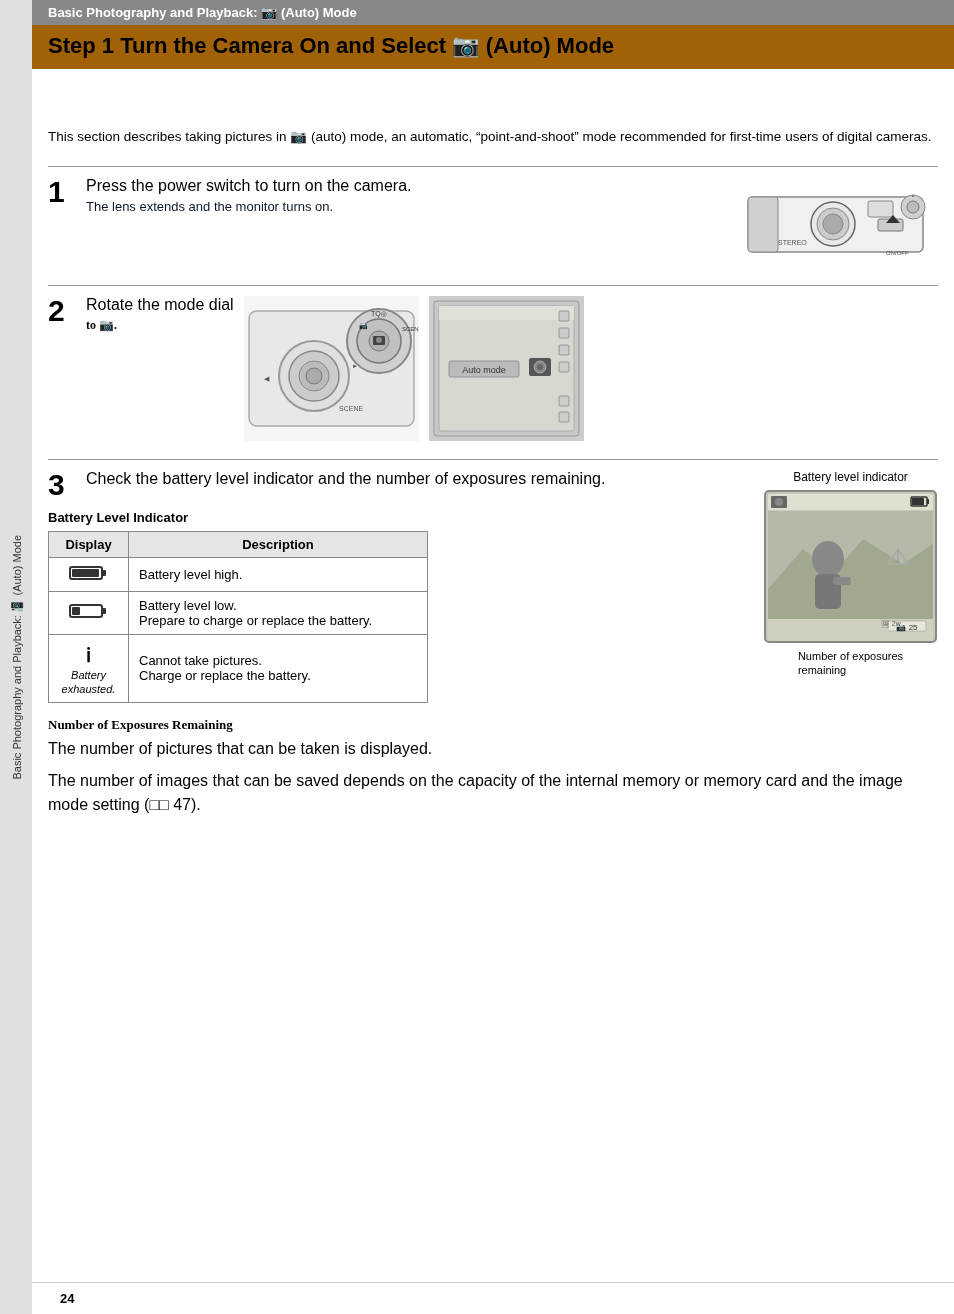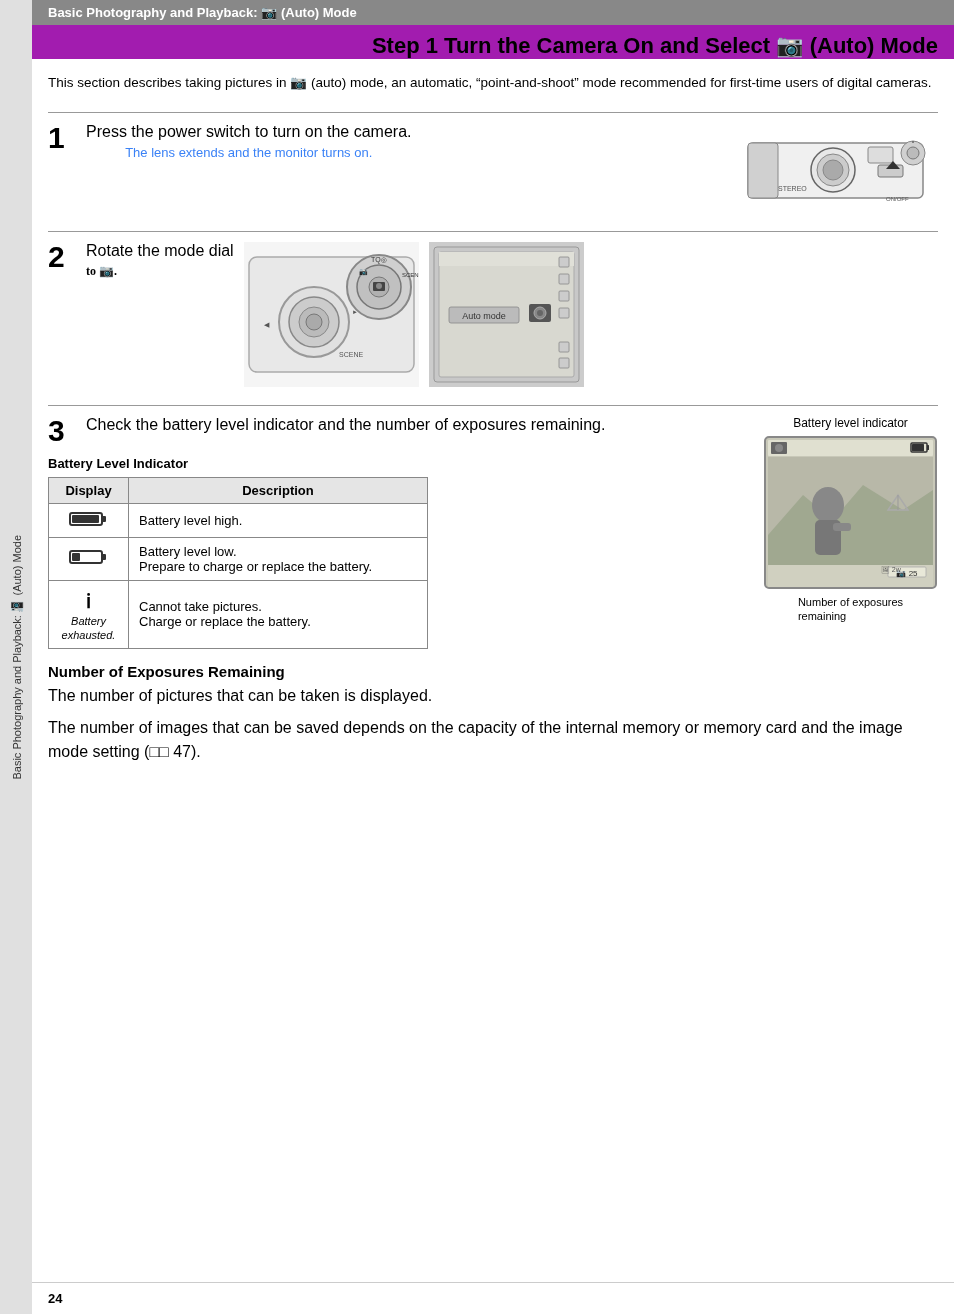--- a/index.html
+++ b/index.html
@@ -43,34 +43,34 @@
     .header-bar {
       background: #888;
       color: #fff;
       padding: 5px 16px;
       font-size: 13px;
       font-weight: bold;
     }
 
     
     .title-section {
-      background: #a21caf;
-      padding: 8px 16px 0 16px;
-      text-align: right;
+      background: #a16207;
+      padding: 8px 16px 10px 16px;
     }
     .page-title {
       font-size: 22px;
       font-weight: bold;
       line-height: 1.2;
     }
 
     
     .content {
-      padding: 14px 16px 14px 16px;
+      padding: 25px 16px 14px 16px;
       flex: 1;
+      margin-top: 33px;
     }
 
     .intro-text {
       font-size: 13.5px;
       line-height: 1.5;
       margin-bottom: 18px;
     }
 
     
     .step {
@@ -94,23 +94,22 @@
     }
 
     .step-title {
       font-size: 16px;
       font-weight: normal;
       margin-bottom: 4px;
     }
 
     .step-desc {
       font-size: 13px;
-      color: #3b82f6;
+      color: #0f172a;
       margin-bottom: 6px;
-      text-align: center;
     }
 
     
     .step-body {
       display: flex;
       gap: 12px;
       align-items: flex-start;
     }
 
     .step-text-col {
@@ -166,34 +165,35 @@
       margin-top: 5px;
       line-height: 1.3;
     }
 
     
     .exposures-section {
       margin-top: 14px;
     }
 
     .exposures-title {
-      font-size: 15px;
+      font-size: 13px;
       font-weight: bold;
       margin-bottom: 4px;
+      font-family: Liberation Serif, serif;
     }
 
     .exposures-text {
       font-size: 16px;
       line-height: 1.5;
       margin-bottom: 8px;
     }
 
     
     .page-footer {
-      padding: 8px 16px;
+      padding: 8px 28px;
       font-size: 13px;
       font-weight: bold;
       border-top: 1px solid #ccc;
     }
 
     
     .cam-top-svg {
       width: 200px;
       height: 90px;
     }

